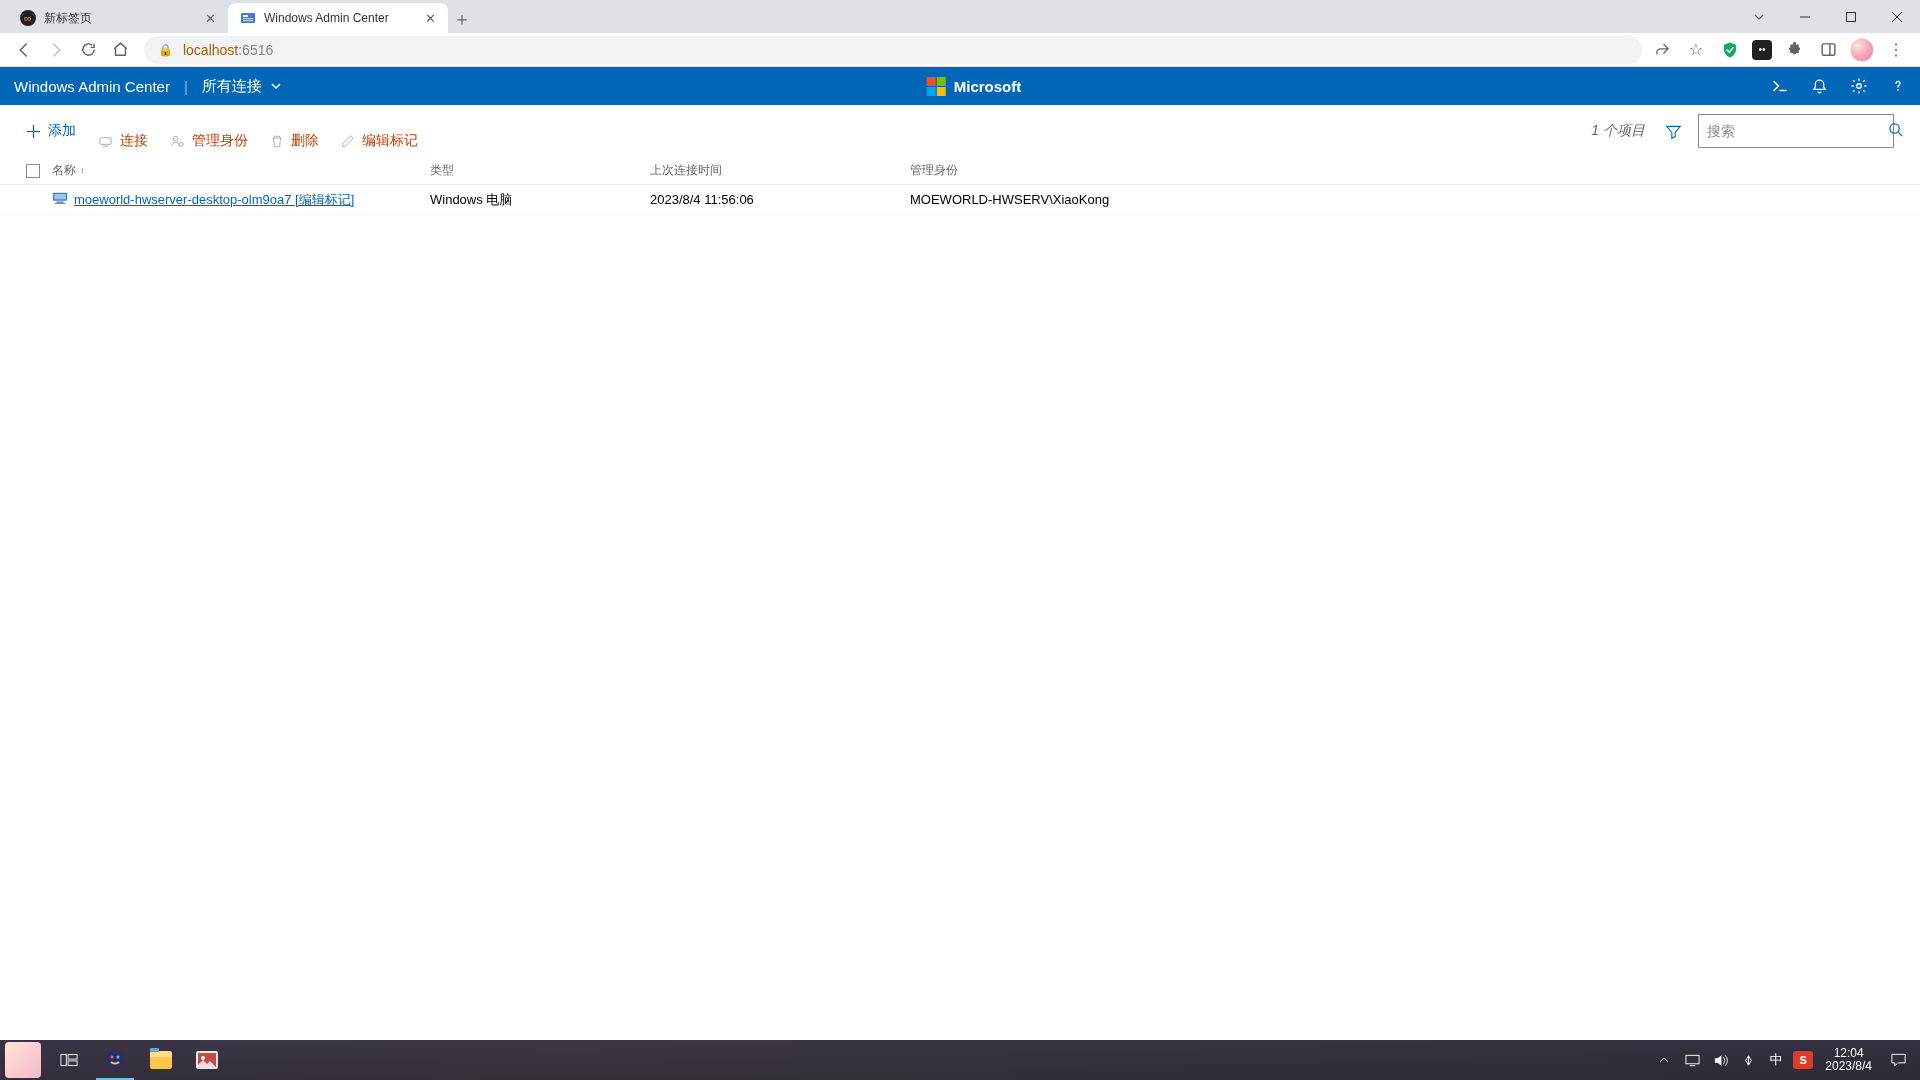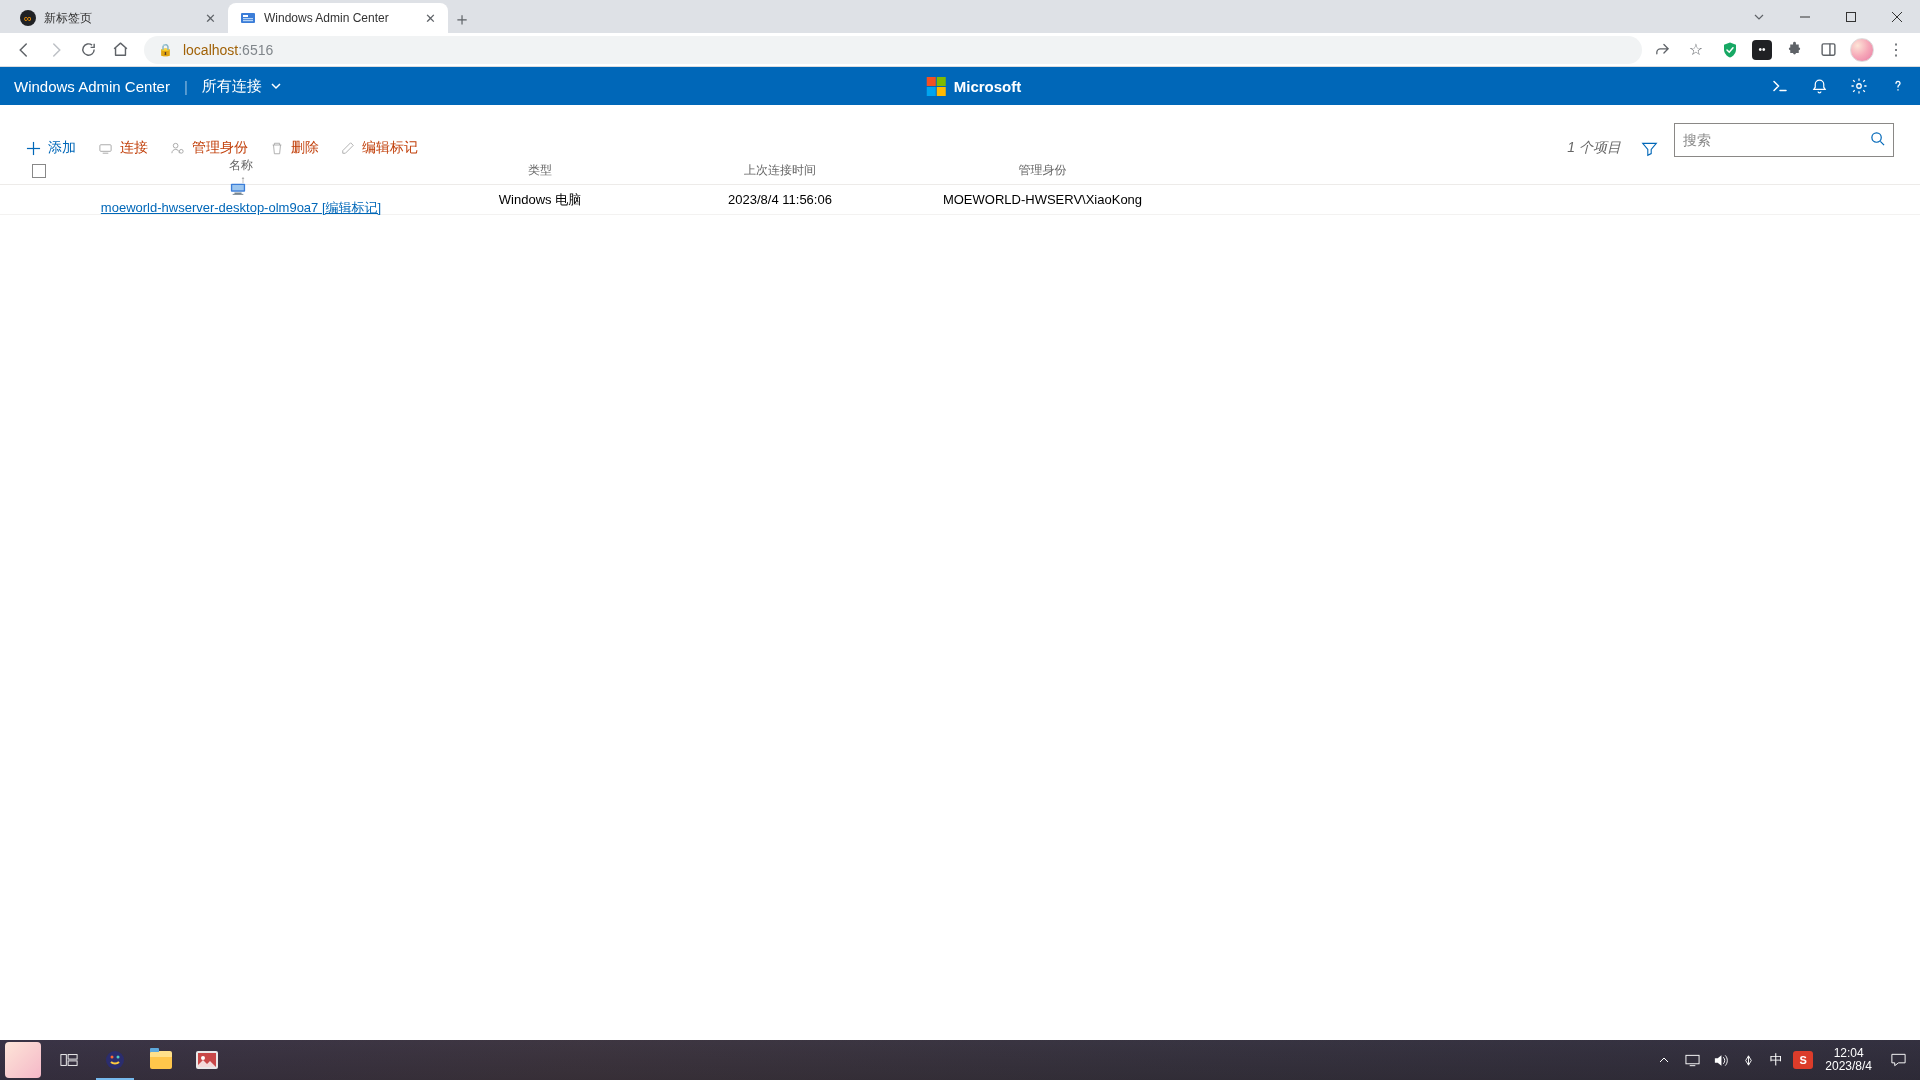--- a/index.html
+++ b/index.html
@@ -38,36 +38,36 @@
 .wac-breadcrumb { display: flex; align-items: center; cursor: pointer; justify-content: center; }
 .wac-breadcrumb .chev { margin-left: 8px; }
 .wac-logo { position: absolute; left: 50%; transform: translateX(-50%); display: flex; align-items: center; font-size:15px; font-weight:600;padding-left:28px;}
 .ms-logo { display:grid; grid-template-columns:9px 9px; grid-template-rows:9px 9px; gap:1px; margin-right:8px;}
 .ms-logo span:nth-child(1){background:#f25022;} .ms-logo span:nth-child(2){background:#7fba00;}
 .ms-logo span:nth-child(3){background:#00a4ef;} .ms-logo span:nth-child(4){background:#ffb900;}
 .wac-header-icons { margin-left: auto; display: flex; gap: 22px; }
 .wac-hicon { cursor: pointer; display:flex; align-items:center; }
 
 
-.wac-toolbar { height: 52px; display: flex; align-items: flex-end; padding: 0 26px; border-bottom: none; }
+.wac-toolbar { height: 52px; display: flex; align-items: center; padding: 0 26px; border-bottom: none; }
 .tb-btn { display: flex; align-items: center; margin-right: 22px; font-size: 14px; cursor: pointer; }
 .tb-btn .ico { margin-right: 7px; display:flex;}
 .tb-btn.primary { color: #0067b8; }
 .tb-btn.disabled { color: #c2410c; cursor: default; margin-top: 20px; }
 .tb-spacer { flex: 1; }
 .item-count { color: #666; font-style: italic; font-size: 14px; margin-right: 20px; }
 .filter-ico { color: #0067b8; margin-right: 16px; cursor:pointer; display:flex;}
-.search-box { width: 220px; height: 32px; border: 1px solid #8a8886; display: flex; align-items: center; padding: 16px 8px; font-size: 14px; color:#666; }
+.search-box { width: 196px; height: 32px; border: 1px solid #8a8886; display: flex; align-items: center; padding: 16px 8px; font-size: 14px; color:#666; }
 .search-box input { border:0; outline:0; flex:1; font-size:14px; background:transparent;}
 .search-box input::placeholder { color:#888; }
 .search-box .sico { color:#0067b8; }
 
 
 .table-head { height: 28px; display: flex; align-items: center; padding: 0 26px; border-bottom: 1px solid #edebe9; font-size: 12px; color: #666; }
-.col { display:flex; align-items:center;flex-direction:column; }
+.col { display:flex; align-items:center; }
 .col.check { width: 26px; }
 .col.name { width: 378px; }
 .col.type { width: 220px; }
 .col.lastconn { width: 260px; }
 .col.identity { width: 265px; }
 .col.tags { flex: 1; }
 .sort-arrow { margin-left:4px; font-size:10px;}
 
 .table-row { height: 30px; display:flex; align-items:center; padding:0 26px; font-size:13px; border-bottom:1px solid #f3f2f1;}
 .server-link { color:#0067b8; text-decoration: underline; cursor:pointer; }

